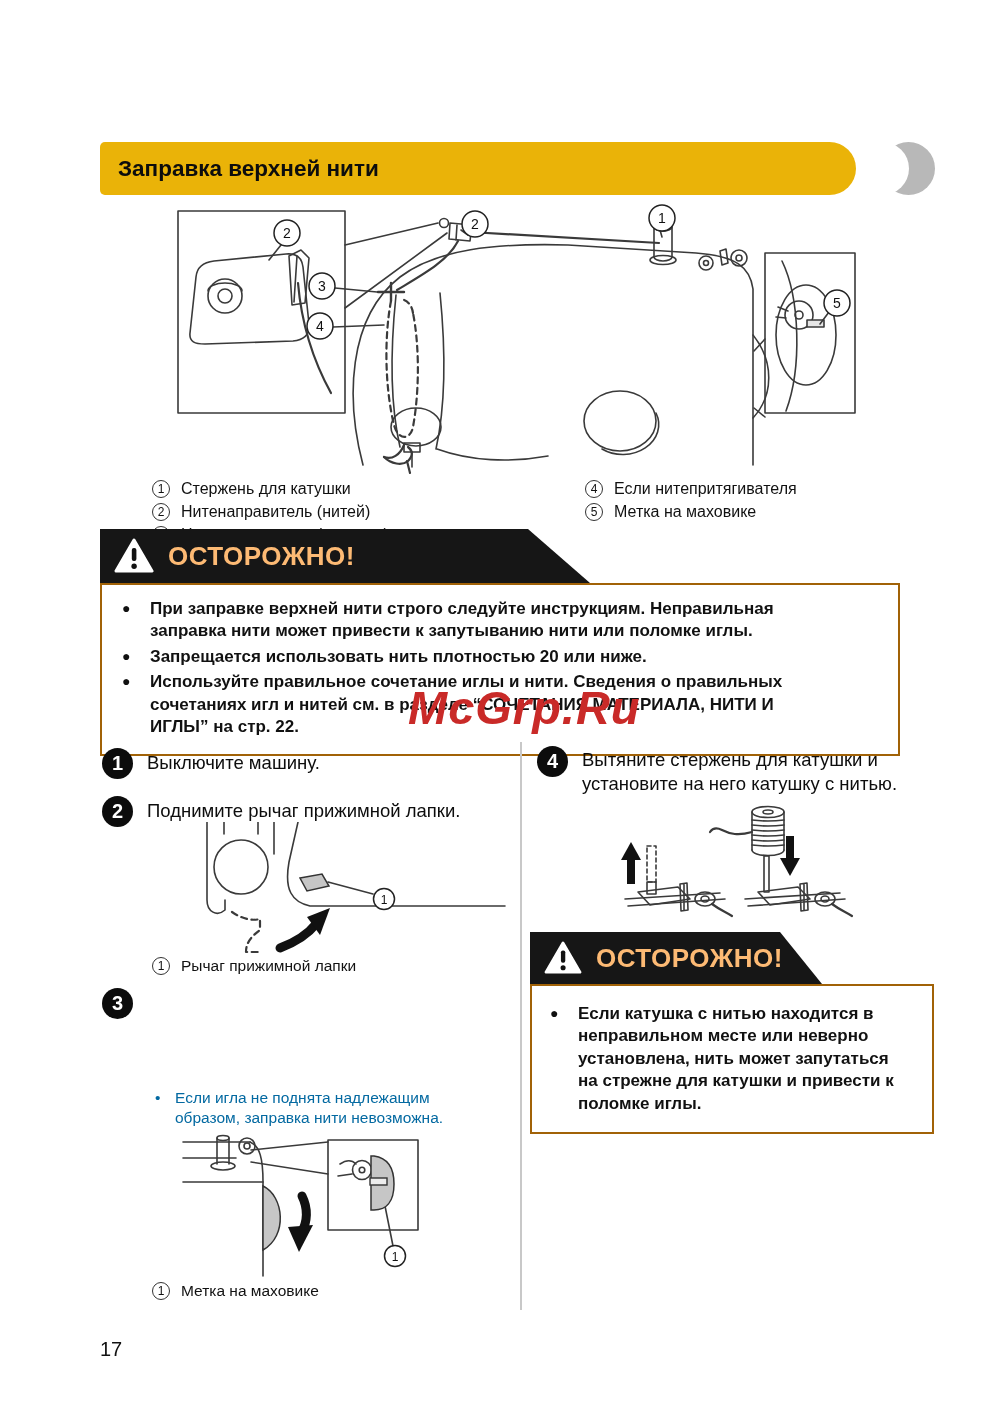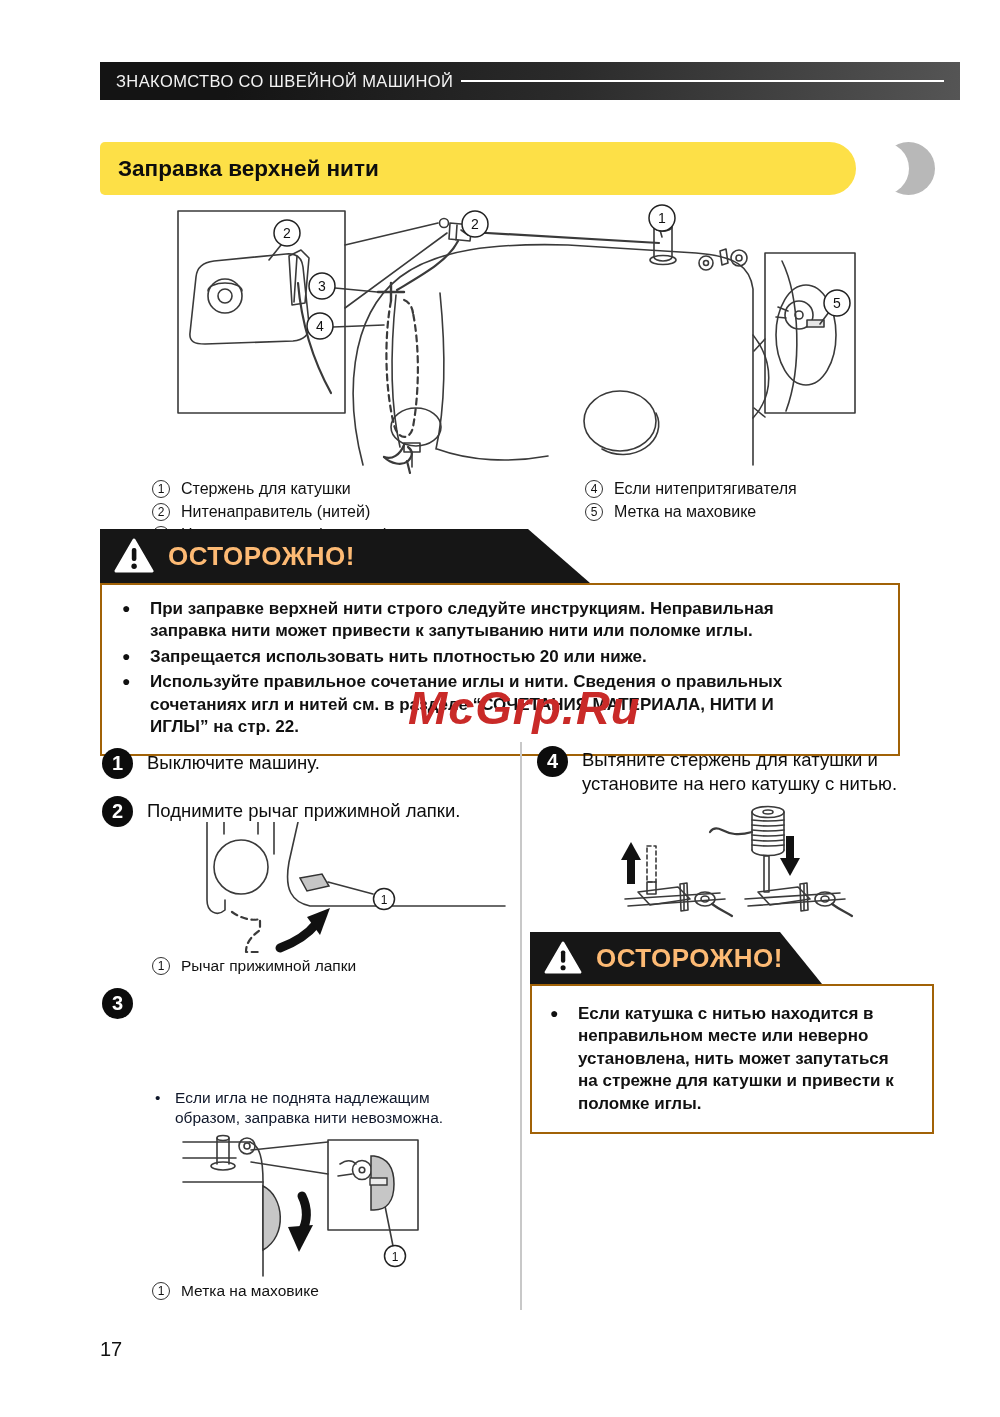--- a/index.html
+++ b/index.html
@@ -8,21 +8,21 @@
 
   
   .header-bar{position:absolute;left:100px;top:62px;width:860px;height:38px;
     background:linear-gradient(100deg,#141414 15%,#2b2b2b 55%,#555 100%);
     display:flex;align-items:center;padding:0 16px;box-sizing:border-box;}
   .header-bar .htitle{color:#f4f4f4;font-size:16.5px;letter-spacing:.4px;white-space:nowrap;}
   .header-rule{flex:1;height:2px;background:#fff;margin-left:8px;}
 
   
   .section-bar{position:absolute;left:100px;top:142px;width:756px;height:53px;
-    background:#fde047;border-radius:5px 27px 27px 5px;display:flex;align-items:center;}
+    background:#eab308;border-radius:5px 27px 27px 5px;display:flex;align-items:center;}
   .section-bar .stitle{font-size:22.5px;font-weight:bold;padding-left:18px;color:#0d0d0d;}
   .crescent{position:absolute;left:856px;top:142px;width:53px;height:53px;border-radius:50%;
     background:#fff;box-shadow:26px 0 0 0 #b8b8b8;}
 
   
   .figure{position:absolute;}
   svg .ln{stroke:#3a3a3a;stroke-width:1.6;fill:none;stroke-linecap:round;stroke-linejoin:round;}
   svg .thick{stroke-width:2.2;}
   svg .dash{stroke-dasharray:6 4.5;stroke-width:2.2;}
   svg .grayfill{fill:#c6c6c6;stroke:#333;stroke-width:1.5;}
@@ -41,40 +41,36 @@
   .wbanner{background:#161616;display:flex;align-items:center;gap:14px;padding-left:14px;box-sizing:border-box;}
   .wbanner .wtitle{color:#fdba74;font-size:26px;font-weight:bold;letter-spacing:.5px;}
   .wbox{border:2px solid #a16207;background:#fff;box-sizing:border-box;padding:10px 18px 12px;}
   .wbullet{position:relative;padding-left:30px;font-weight:bold;font-size:17px;line-height:1.32;margin:3px 0;}
   .wbullet::before{content:"\25CF";position:absolute;left:2px;top:1px;font-size:14px;}
 
   
   .stepnum{position:absolute;width:31px;height:31px;border-radius:50%;background:#0c0c0c;color:#fff;
     display:flex;align-items:center;justify-content:center;font-size:20px;font-weight:bold;}
   .steptext{position:absolute;font-size:18.5px;font-weight:normal;line-height:1.28;color:#0d0d0d;}
-  .note{position:absolute;font-size:15.5px;line-height:1.3;color:#0f172a;}
+  .note{position:absolute;font-size:15.5px;line-height:1.3;color:#0369a1;}
   .note::before{content:"\2022";position:absolute;left:-20px;top:0;}
   .caption{position:absolute;display:flex;align-items:center;gap:11px;font-size:15.5px;}
 
   .divider{position:absolute;left:520px;top:742px;width:2px;height:568px;background:#c8c8c8;}
 
   .watermark{position:absolute;left:408px;top:680px;font-size:47px;font-weight:bold;font-style:italic;
     letter-spacing:1px;z-index:6;}
 
   .pagenum{position:absolute;left:100px;top:1338px;font-size:20px;color:#111;}
 </style>
 </head>
 <body>
 
 <div class="page">
 
-  <div class="header-bar">
-    <span class="htitle">ЗНАКОМСТВО СО ШВЕЙНОЙ МАШИНОЙ</span>
-    <span class="header-rule"></span>
-  </div>
 
   <div class="section-bar">
     <span class="stitle">Заправка верхней нити</span>
   </div>
   <div class="crescent"></div>
 
   <svg class="figure" style="left:150px;top:203px;" width="720" height="272" viewBox="0 0 720 272">
 
     <g class="ln">
       <rect x="28" y="8" width="167" height="202"></rect>

